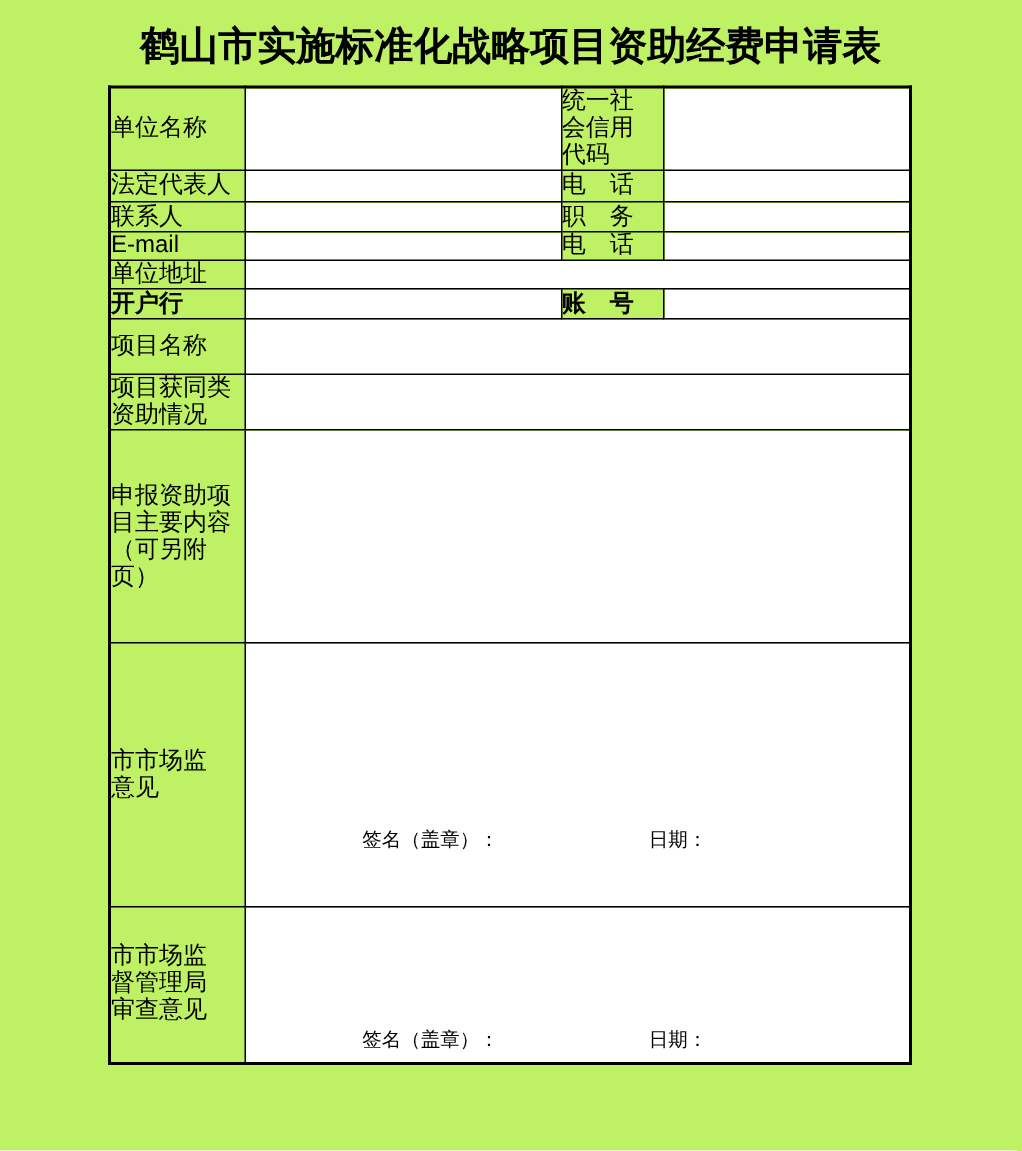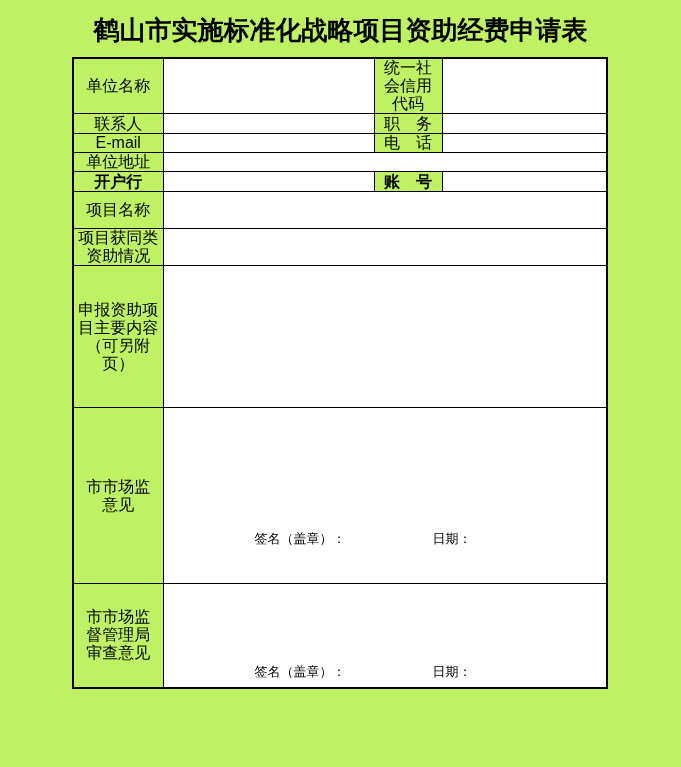--- a/index.html
+++ b/index.html
@@ -33,37 +33,36 @@
     table-layout: fixed;
     border: 2px solid #000000;
   }
   table.form td {
     border: 1px solid #000000;
     padding: 0;
     vertical-align: middle;
     overflow: hidden;
   }
   td.lbl {
-    text-align: center;
     font-size: 16px;
     line-height: 18px;
     white-space: pre-line;
     color: #000000;
     margin-left: 27px;
   }
   td.val { background: #ffffff; }
   td.sigcell { position: relative; }
   .sig {
     position: absolute;
     font-size: 13px;
     line-height: 16px;
     white-space: nowrap;
     color: #000000;
   }
-  .sig.name { left: 91px; }
+  .sig.name { left: 78px; }
   .sig.date { left: 269px; }
   .row-applicant .sig { bottom: 36px; }
   .row-bureau   .sig { bottom: 7px; }
 
   
   .r1  { height: 55px; }
   .r2  { height: 21px; }
   .r3  { height: 20px; }
   .r4  { height: 18px; }
   .r5  { height: 19px; }
@@ -88,20 +87,26 @@
       <col style="width:68px">
       <col style="width:165px">
     </colgroup>
     <tbody>
       <tr class="r1">
         <td class="lbl">单位名称</td>
         <td class="val"></td>
         <td class="lbl">统一社
 会信用
 代码</td>
+        <td class="val"></td>
+      </tr>
+      <tr class="r2">
+        <td class="lbl">法定代表人</td>
+        <td class="val"></td>
+        <td class="lbl">电　话</td>
         <td class="val"></td>
       </tr>
       <tr class="r3">
         <td class="lbl">联系人</td>
         <td class="val"></td>
         <td class="lbl">职　务</td>
         <td class="val"></td>
       </tr>
       <tr class="r4">
         <td class="lbl">E-mail</td>

